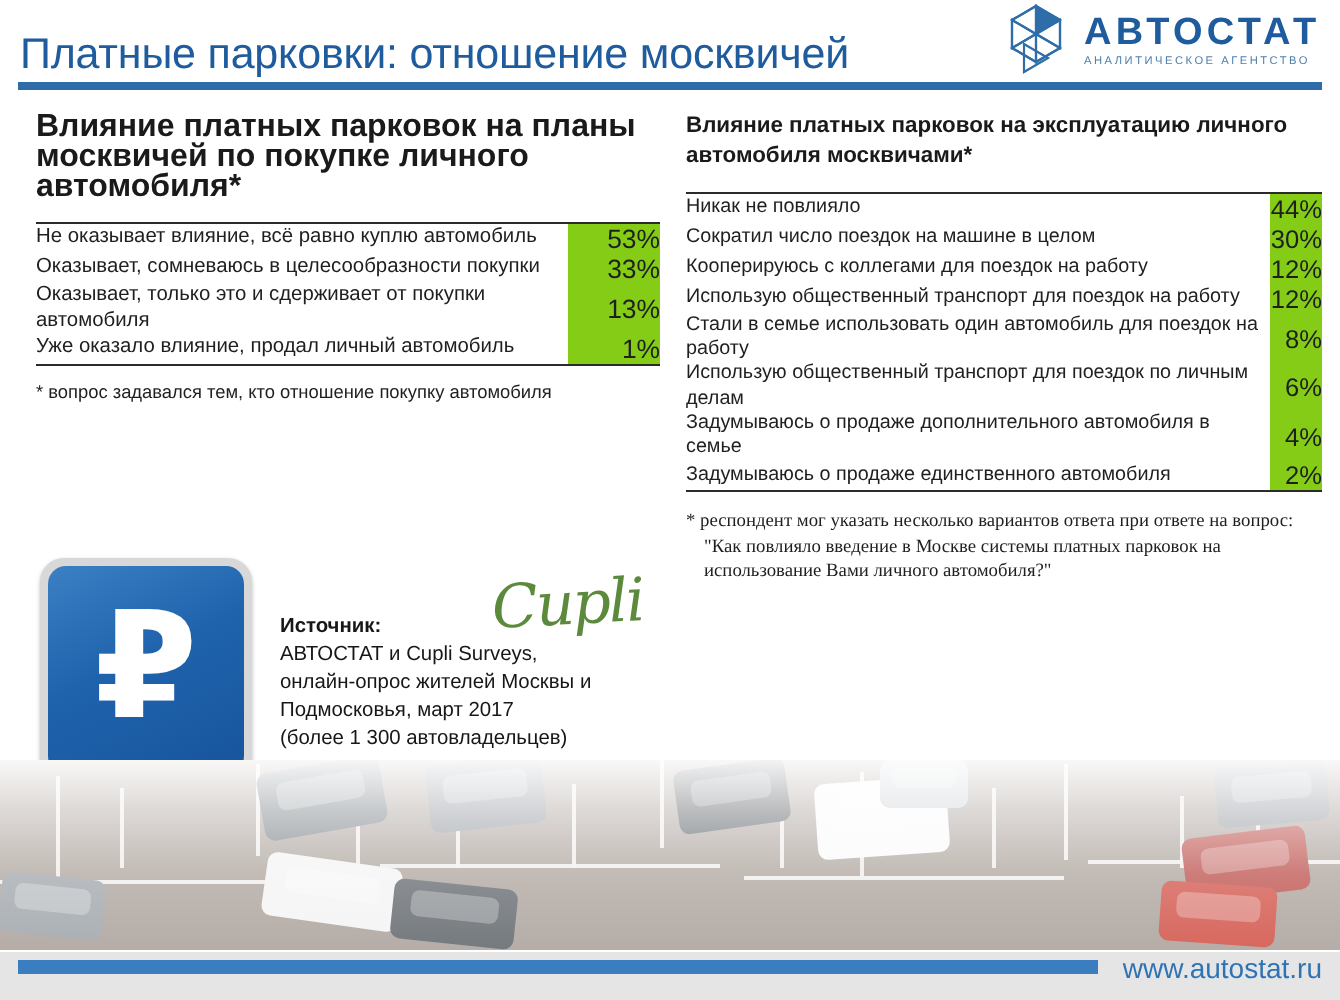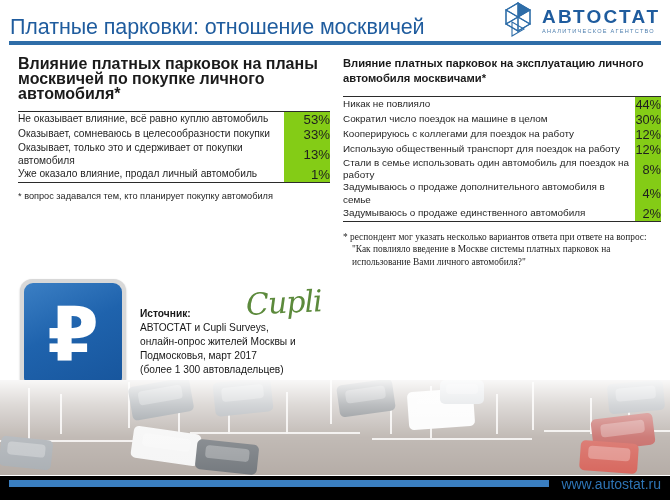--- a/index.html
+++ b/index.html
@@ -228,21 +228,21 @@
     background: rgba(255,255,255,0.28);
   }
 
   
   #footer {
     position: absolute;
     left: 0;
     top: 476px;
     width: 670px;
     height: 24px;
-    background: #000000;
+    background: #e5e5e5;
     text-align: right;
   }
   #footer-rule {
     position: absolute;
     left: 9px;
     top: 4px;
     width: 540px;
     height: 7px;
     background: #3a7ec0;
   }
@@ -302,21 +302,21 @@
           <tr>
             <td class="cell-label">Оказывает, только это и сдерживает от покупки автомобиля</td>
             <td class="cell-value">13%</td>
           </tr>
           <tr>
             <td class="cell-label">Уже оказало влияние, продал личный автомобиль</td>
             <td class="cell-value">1%</td>
           </tr>
         </tbody>
     </table>
-    <div class="footnote">* вопрос задавался тем, кто планирует покупку автомобиля</div>
+    <div class="footnote">* вопрос задавался тем, кто отношение покупку автомобиля</div>
   </div>
 
   <div class="panel" id="panel-right">
     <div class="panel-title">Влияние платных парковок на эксплуатацию личного автомобиля москвичами*</div>
     <table class="table">
       <tbody id="right-rows">
           <tr>
             <td class="cell-label">Никак не повлияло</td>
             <td class="cell-value">44%</td>
           </tr>
@@ -328,20 +328,24 @@
             <td class="cell-label">Кооперируюсь  с коллегами для поездок на работу</td>
             <td class="cell-value">12%</td>
           </tr>
           <tr>
             <td class="cell-label">Использую общественный транспорт для поездок на работу</td>
             <td class="cell-value">12%</td>
           </tr>
           <tr>
             <td class="cell-label">Стали в семье использовать один автомобиль для поездок на работу</td>
             <td class="cell-value">8%</td>
+          </tr>
+          <tr>
+            <td class="cell-label">Использую общественный транспорт для поездок по личным делам</td>
+            <td class="cell-value">6%</td>
           </tr>
           <tr>
             <td class="cell-label">Задумываюсь о продаже дополнительного автомобиля в семье</td>
             <td class="cell-value">4%</td>
           </tr>
           <tr>
             <td class="cell-label">Задумываюсь о  продаже единственного автомобиля</td>
             <td class="cell-value">2%</td>
           </tr>
         </tbody>

